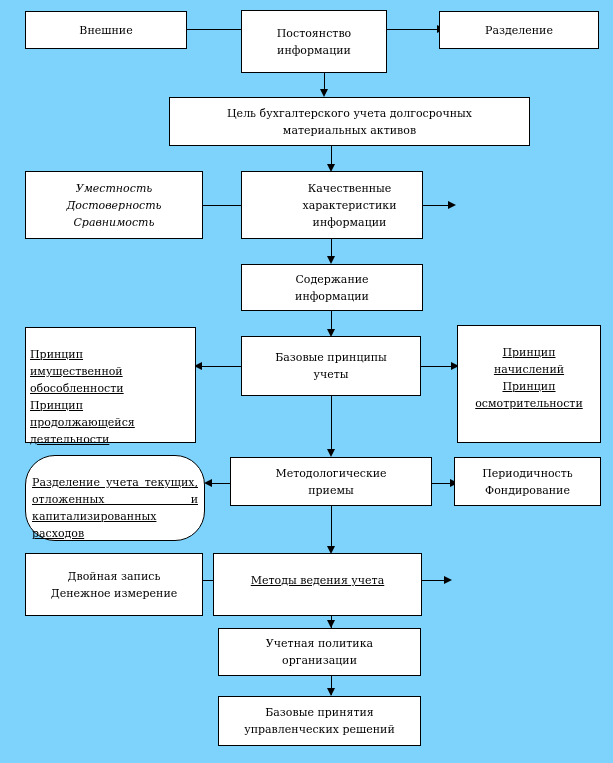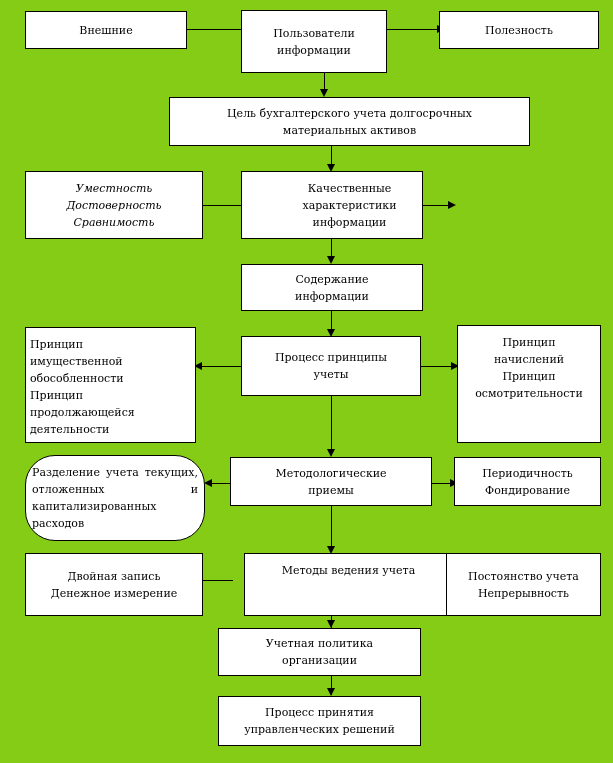--- a/index.html
+++ b/index.html
@@ -4,21 +4,21 @@
 <style>
   html, body {
     margin: 0;
     padding: 0;
     background: #ffffff;
   }
   #canvas {
     position: relative;
     width: 613px;
     height: 763px;
-    background: #84cc16;
+    background: #7dd3fc;
     overflow: hidden;
     font-family: "DejaVu Serif", "Liberation Serif", serif;
   }
   .node {
     position: absolute;
     box-sizing: border-box;
     border: 1px solid #000000;
     background: #ffffff;
     display: flex;
     align-items: center;
@@ -40,21 +40,22 @@
     text-align: left;
     padding: 0 4px;
   }
   .node.justify .txt {
     text-align: justify;
     text-align-last: left;
     padding: 0 6px;
   }
   .node.top-align {
     align-items: flex-start;
-    padding-top: 8px;
+    padding-top: 18px;
+    text-decoration: underline;
   }
   
   .hline, .vline {
     position: absolute;
     background: #000000;
     z-index: 1;
   }
   .hline { height: 1px; }
   .vline { width: 1px; }
   .arrow {
@@ -136,26 +137,26 @@
   <div class="arrow down" style="left:327px; top:620px;"></div>
 
   <div class="vline" style="left:331px; top:675px; height:20px;"></div>
   <div class="arrow down" style="left:327px; top:688px;"></div>
 
   <div class="node" style="left:25px; top:11px; width:162px; height:38px;">
     <span class="txt">Внешние</span>
   </div>
 
   <div class="node" style="left:241px; top:10px; width:146px; height:63px;">
-    <span class="txt">Пользователи
+    <span class="txt">Постоянство
 информации</span>
   </div>
 
   <div class="node" style="left:439px; top:11px; width:160px; height:38px;">
-    <span class="txt">Полезность</span>
+    <span class="txt">Разделение</span>
   </div>
 
   <div class="node" style="left:145px; top:97px; width:361px; height:49px;margin-left:24px;">
     <span class="txt">Цель бухгалтерского учета долгосрочных
 материальных активов</span>
   </div>
 
   <div class="node" style="left:25px; top:171px; width:178px; height:68px;font-style:italic;">
     <span class="txt">Уместность
 Достоверность
@@ -177,21 +178,21 @@
   <div class="node left-align top-align" style="left:25px; top:327px; width:171px; height:116px;">
     <span class="txt">Принцип
 имущественной
 обособленности
 Принцип
 продолжающейся
 деятельности</span>
   </div>
 
   <div class="node" style="left:241px; top:336px; width:180px; height:60px;">
-    <span class="txt">Процесс принципы
+    <span class="txt">Базовые принципы
 учеты</span>
   </div>
 
   <div class="node top-align" style="left:457px; top:325px; width:144px; height:118px;">
     <span class="txt">Принцип
 начислений
 Принцип
 осмотрительности</span>
   </div>
 
@@ -207,32 +208,28 @@
   <div class="node" style="left:25px; top:553px; width:178px; height:63px;">
     <span class="txt">Двойная запись
 Денежное измерение</span>
   </div>
 
   <div class="node" style="left:454px; top:457px; width:147px; height:49px;">
     <span class="txt">Периодичность
 Фондирование</span>
   </div>
 
-  <div class="node top-align" style="left:213px; top:553px; width:209px; height:63px;margin-left:31px;">
+  <div class="node top-align" style="left:213px; top:553px; width:209px; height:63px;">
     <span class="txt">Методы ведения учета</span>
   </div>
 
-  <div class="node" style="left:446px; top:553px; width:155px; height:63px;">
-    <span class="txt">Постоянство учета
-Непрерывность</span>
-  </div>
 
   <div class="node" style="left:218px; top:628px; width:203px; height:48px;align-items:center;">
     <span class="txt">Учетная политика
 организации</span>
   </div>
 
   <div class="node" style="left:218px; top:696px; width:203px; height:50px;">
-    <span class="txt">Процесс принятия
+    <span class="txt">Базовые принятия
 управленческих решений</span>
   </div>
 
 </div>
 
 </body></html>

